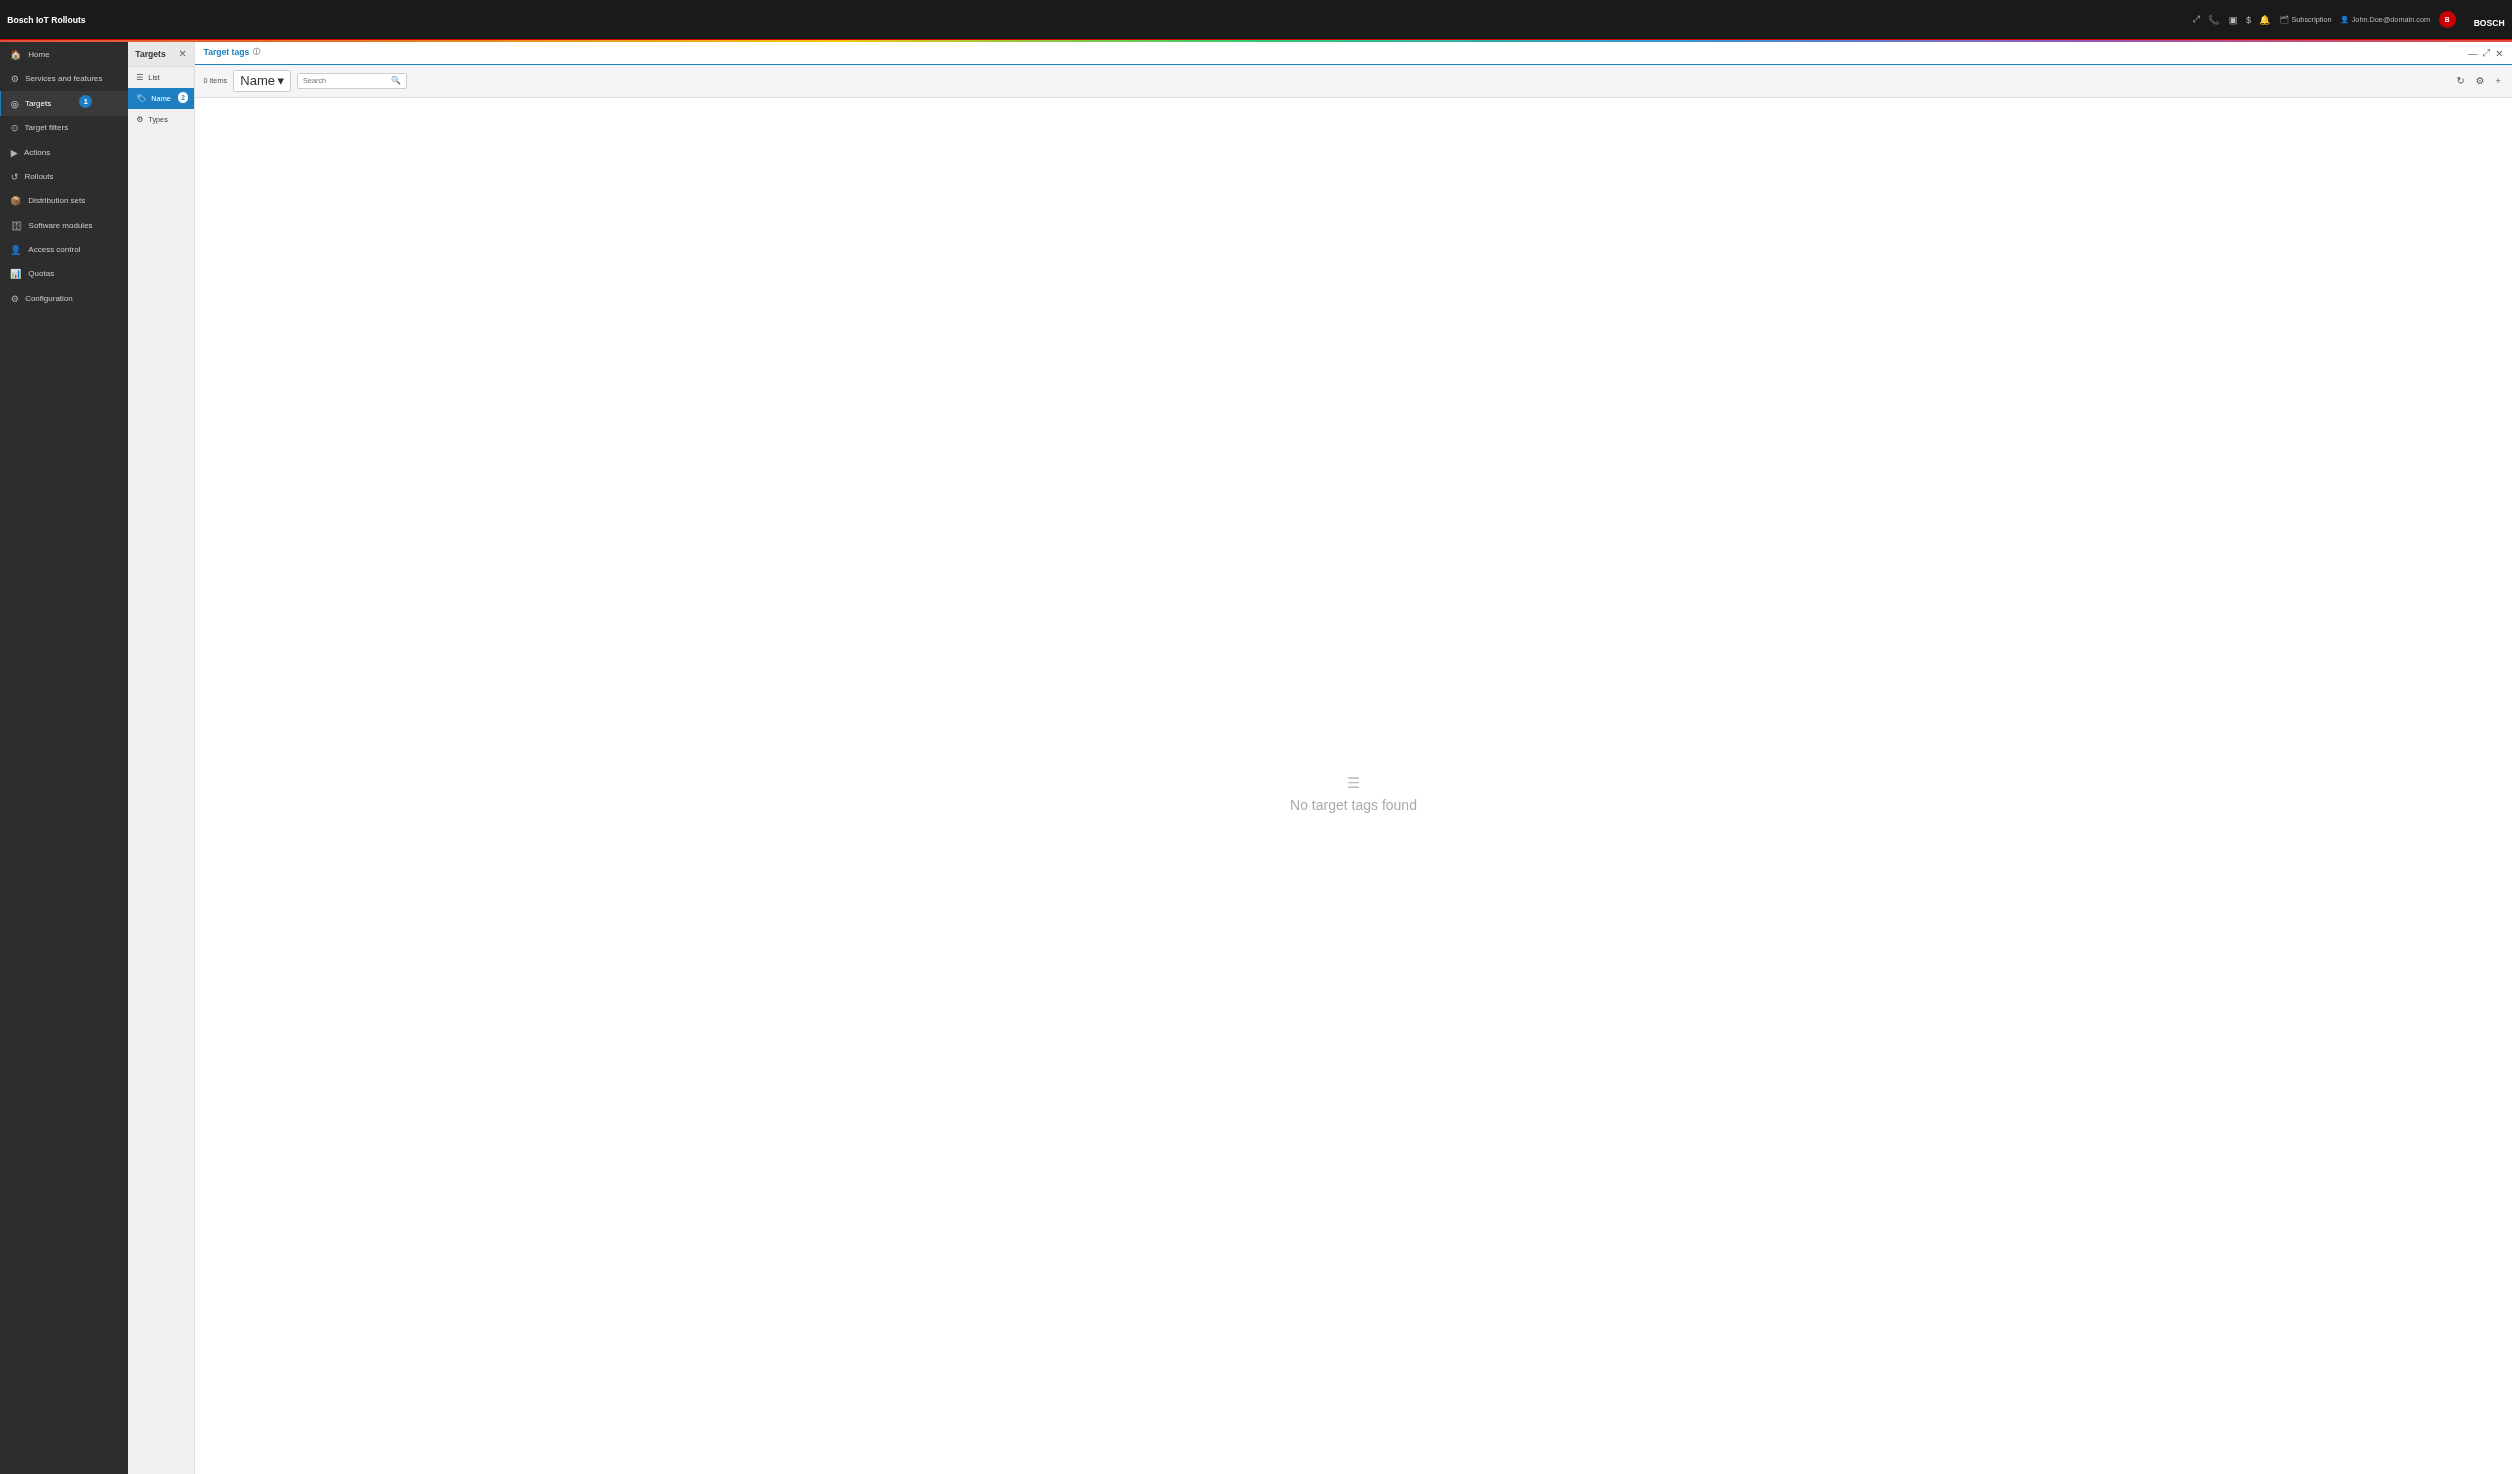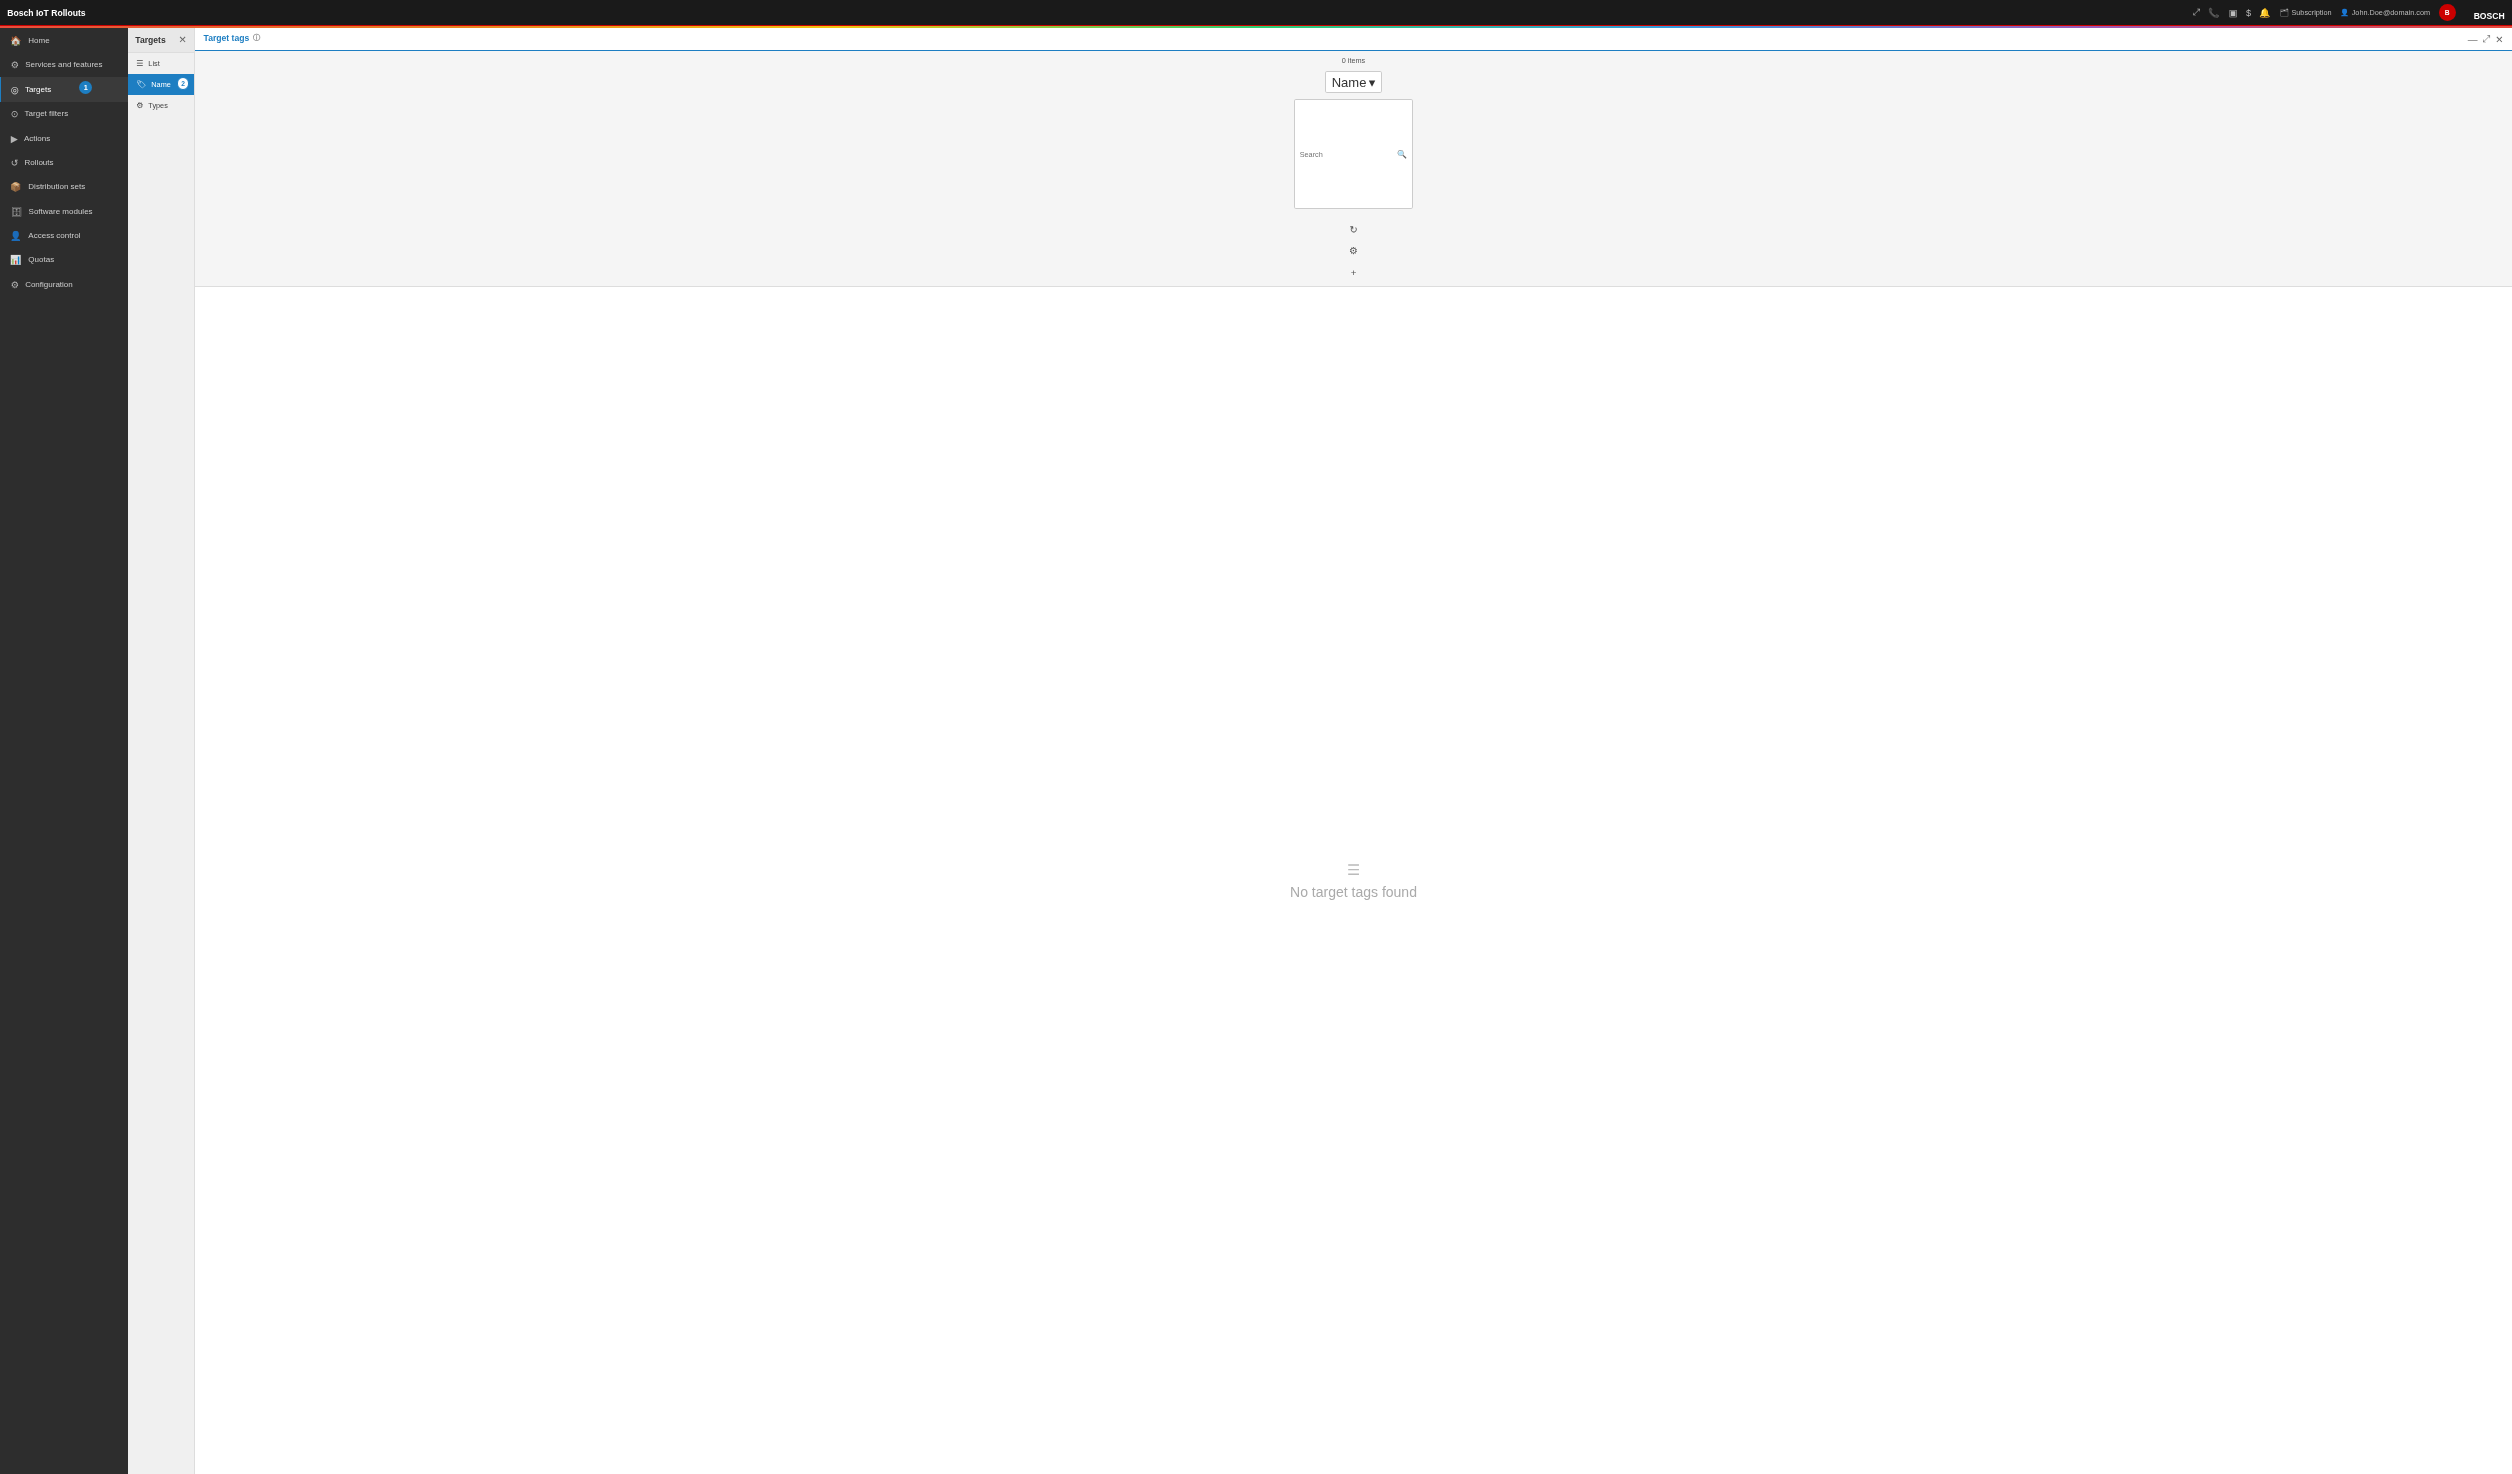--- a/index.html
+++ b/index.html
@@ -1,20 +1,20 @@
 <!DOCTYPE html>
 <html style="font-size:9.8px"><head>
   <meta charset="utf-8">
   <style>
     * { box-sizing: border-box; margin: 0; padding: 0; }
     body { font-family: 'Segoe UI', Arial, sans-serif; background: #2d2d2d; color: #ccc; height: 100vh; overflow: hidden; }
 
     
     .top-bar {
-      height: 26px;
+      height: 40px;
       background: #1a1a1a;
       display: flex;
       align-items: center;
       justify-content: space-between;
       padding: 0 7.3px;
       border-bottom: 1.2px solid #c00;
       position: relative;
     }
     .top-bar-left {
       display: flex;
@@ -215,21 +215,20 @@
     }
 
     
     .panel-toolbar {
       display: flex;
       align-items: center;
       gap: 6.1px;
       padding: 4.9px 8.6px;
       background: #f5f5f5;
       border-bottom: 0.6px solid #ddd;
-      flex-direction: column;
     }
     .items-count {
       font-size: 7.3px;
       color: #555;
       white-space: nowrap;
     }
     .name-dropdown {
       display: flex;
       align-items: flex-end;
       gap: 2.4px;

